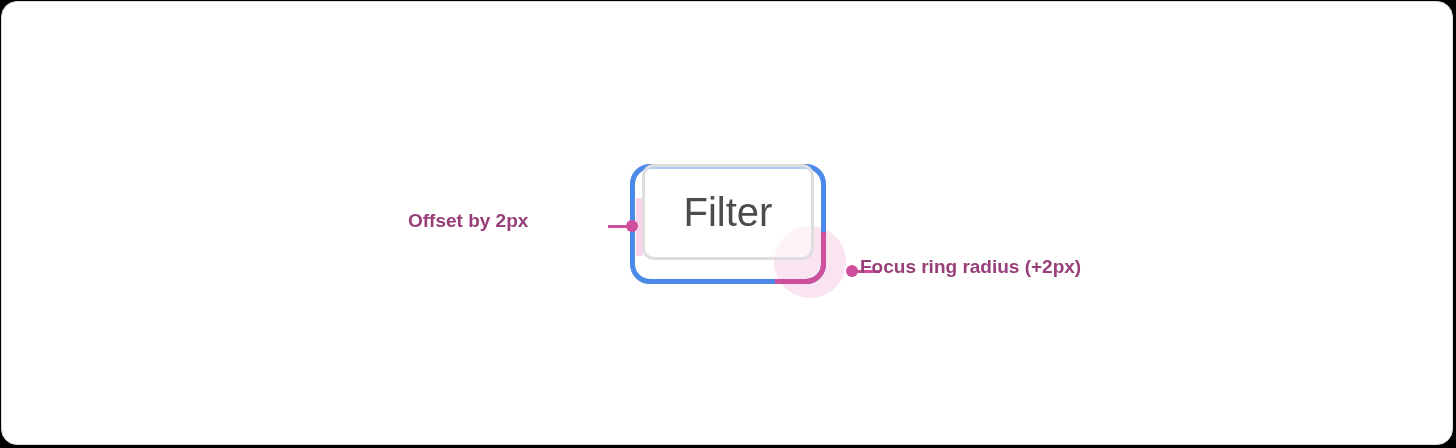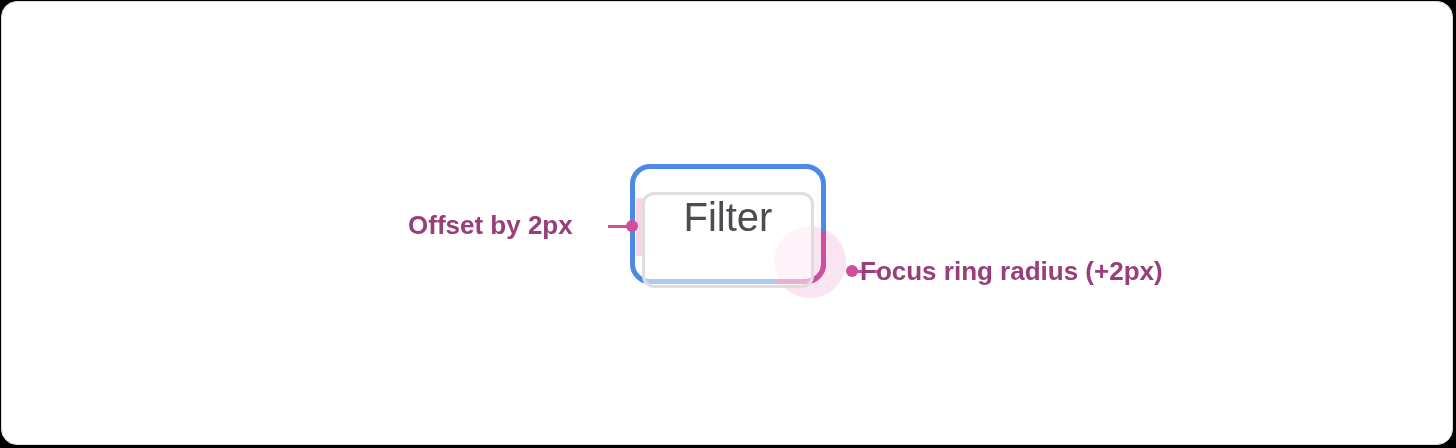--- a/index.html
+++ b/index.html
@@ -2,22 +2,22 @@
 <html><head>
 <meta charset="utf-8">
 <style>
   html,body{margin:0;padding:0;background:#000;}
   body{width:1456px;height:448px;position:relative;overflow:hidden;font-family:"Liberation Sans","DejaVu Sans",sans-serif;}
   .frame{position:absolute;left:1px;top:1px;width:1452px;height:444px;background:#fff;border:1px solid #dcdcdc;border-radius:16px;box-sizing:border-box;}
   .ring{position:absolute;left:630px;top:164px;width:196px;height:120px;box-sizing:border-box;border:5px solid #4a89e8;border-radius:20px;}
   .pinkstrip{position:absolute;left:636px;top:198px;width:7px;height:58px;background:#fad4ea;}
   .circle{position:absolute;left:774px;top:226px;width:72px;height:72px;border-radius:50%;background:rgba(247,196,226,0.45);}
   .ringseg{position:absolute;left:630px;top:164px;width:196px;height:120px;box-sizing:border-box;border:5px solid #d04f9c;border-radius:20px;clip-path:polygon(145px 68px,196px 68px,196px 120px,145px 120px);}
-  .button{position:absolute;left:642px;top:192px;width:172px;height:96px;box-sizing:border-box;border:3px solid #dedede;border-radius:12px;background:rgba(255,255,255,0.55);display:flex;align-items:flex-start;justify-content:center;font-size:40px;color:#4b4b50;}
-  .label{position:absolute;font-weight:bold;font-size:26px;color:#983e78;white-space:nowrap;}
+  .button{position:absolute;left:642px;top:164px;width:172px;height:96px;box-sizing:border-box;border:3px solid #dedede;border-radius:12px;background:rgba(255,255,255,0.55);display:flex;align-items:center;justify-content:center;font-size:40px;color:#4b4b50;}
+  .label{position:absolute;font-weight:bold;font-size:19px;color:#983e78;white-space:nowrap;}
   .lbl-left{left:408px;top:210px;}
   .lbl-right{left:860px;top:256px;}
   .line{position:absolute;height:3px;background:#d04f9c;}
   .dot{position:absolute;width:12px;height:12px;border-radius:50%;background:#d04f9c;}
 </style>
 </head>
 <body>
 
 <div class="frame"></div>
 

